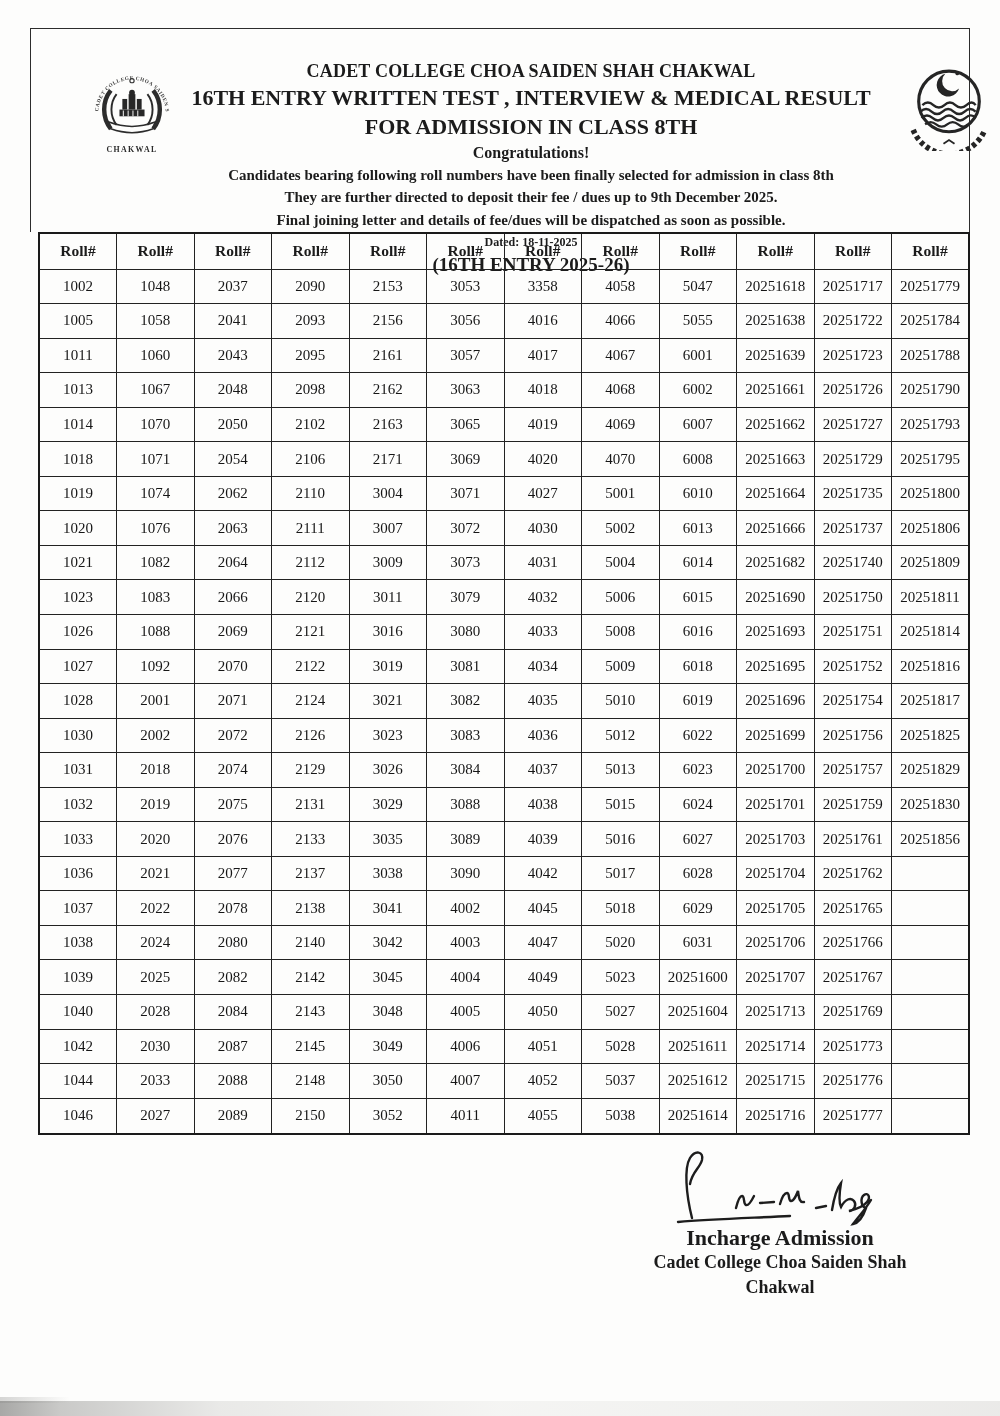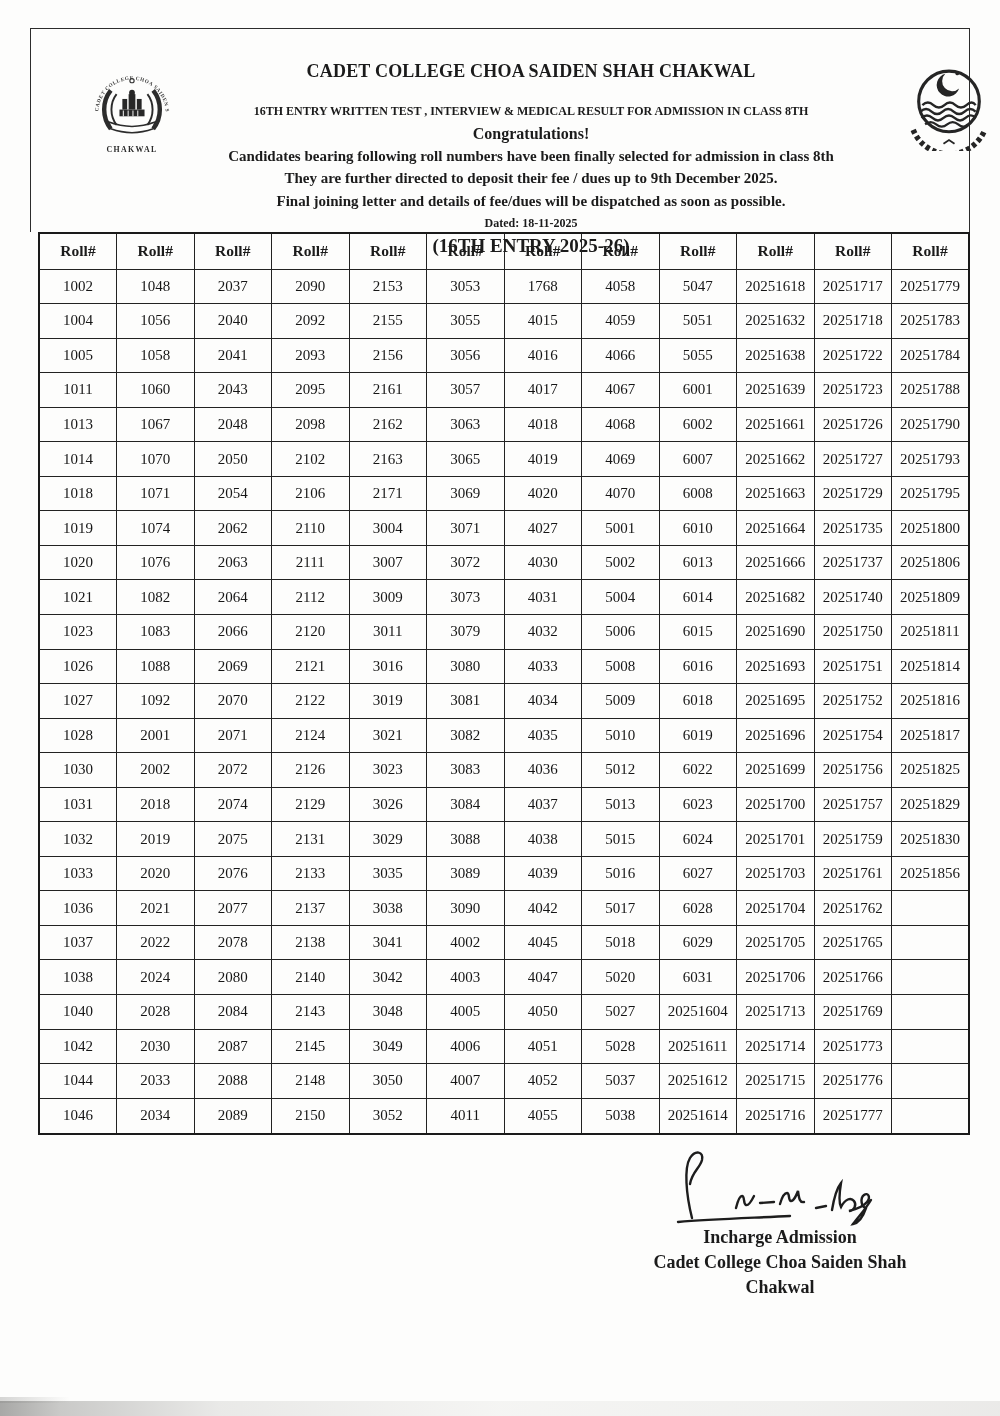--- a/index.html
+++ b/index.html
@@ -14,41 +14,41 @@
     border:1.6px solid #2c2c2c; border-bottom:none; background:transparent;
   }
   .logo { position:absolute; }
   .logo-college { left:48px; top:36px; }
   .logo-punjab { left:872px; top:32px; }
   .header-text {
     position:absolute; left:135px; top:32px; width:730px;
     text-align:center; font-weight:bold; line-height:21px;
   }
   .h-college { font-size:18px; letter-spacing:.2px; }
-  .h-title   { font-size:12px; line-height:22px; margin:18px auto 0; max-width:700px; }
+  .h-title   { font-size:22px; line-height:29px; margin:1px auto 0; max-width:700px; }
   .h-congrats{ font-size:16px; margin-top:1px;text-align:center; }
   .h-line    { font-size:15px; margin-top:1.5px; }
   .h-dated   { font-size:12px; margin-top:1.5px; }
   .h-entry   { font-size:19px; margin-top:1px; }
 
   table.result-table {
     position:absolute; left:38px; top:232px; width:932px; height:903px;
     border-collapse:collapse; table-layout:fixed;
     border:2.6px solid #1a1a1a;
   }
   .result-table th, .result-table td {
     border:1.7px solid #222; text-align:center; vertical-align:middle;
     font-size:15px; padding:0; overflow:hidden; white-space:nowrap;
   }
   .result-table th { height:36px; font-weight:bold; font-size:15.5px; }
   .result-table td { font-weight:normal; color:#161616; }
 
   .signature { position:absolute; left:590px; top:1146px; width:380px; text-align:center; }
   .sig-svg { display:block; margin:0 auto -16px auto; }
-  .sig-title { font-size:18px; font-weight:bold; line-height:25px; }
+  .sig-title { font-size:22px; font-weight:bold; line-height:25px; }
   .sig-org   { font-size:18px; font-weight:bold; line-height:25px; }
 
   .scan-edge-bottom {
     position:absolute; left:0; bottom:0; width:100%; height:15px; opacity:.6;
     background:linear-gradient(90deg,#6f6f6d 0%,#a7a7a5 6%,#dcdcda 22%,#efefed 50%,#e7e7e5 80%,#dedddb 100%);
   }
   .scan-smudge {
     position:absolute; left:0; bottom:13px; width:70px; height:6px; opacity:.35;
     background:linear-gradient(90deg,#8a8a88,transparent);
   }
@@ -127,40 +127,26 @@
         </tr>
     </thead>
     <tbody>
         <tr>
           <td>1002</td>
           <td>1048</td>
           <td>2037</td>
           <td>2090</td>
           <td>2153</td>
           <td>3053</td>
-          <td>1768</td>
+          <td>3358</td>
           <td>4058</td>
           <td>5047</td>
           <td>20251618</td>
           <td>20251717</td>
           <td>20251779</td>
-        </tr>
-        <tr>
-          <td>1004</td>
-          <td>1056</td>
-          <td>2040</td>
-          <td>2092</td>
-          <td>2155</td>
-          <td>3055</td>
-          <td>4015</td>
-          <td>4059</td>
-          <td>5051</td>
-          <td>20251632</td>
-          <td>20251718</td>
-          <td>20251783</td>
         </tr>
         <tr>
           <td>1005</td>
           <td>1058</td>
           <td>2041</td>
           <td>2093</td>
           <td>2156</td>
           <td>3056</td>
           <td>4016</td>
           <td>4066</td>
@@ -415,20 +401,34 @@
           <td>3042</td>
           <td>4003</td>
           <td>4047</td>
           <td>5020</td>
           <td>6031</td>
           <td>20251706</td>
           <td>20251766</td>
           <td></td>
         </tr>
         <tr>
+          <td>1039</td>
+          <td>2025</td>
+          <td>2082</td>
+          <td>2142</td>
+          <td>3045</td>
+          <td>4004</td>
+          <td>4049</td>
+          <td>5023</td>
+          <td>20251600</td>
+          <td>20251707</td>
+          <td>20251767</td>
+          <td></td>
+        </tr>
+        <tr>
           <td>1040</td>
           <td>2028</td>
           <td>2084</td>
           <td>2143</td>
           <td>3048</td>
           <td>4005</td>
           <td>4050</td>
           <td>5027</td>
           <td>20251604</td>
           <td>20251713</td>
@@ -458,21 +458,21 @@
           <td>4007</td>
           <td>4052</td>
           <td>5037</td>
           <td>20251612</td>
           <td>20251715</td>
           <td>20251776</td>
           <td></td>
         </tr>
         <tr>
           <td>1046</td>
-          <td>2034</td>
+          <td>2027</td>
           <td>2089</td>
           <td>2150</td>
           <td>3052</td>
           <td>4011</td>
           <td>4055</td>
           <td>5038</td>
           <td>20251614</td>
           <td>20251716</td>
           <td>20251777</td>
           <td></td>

